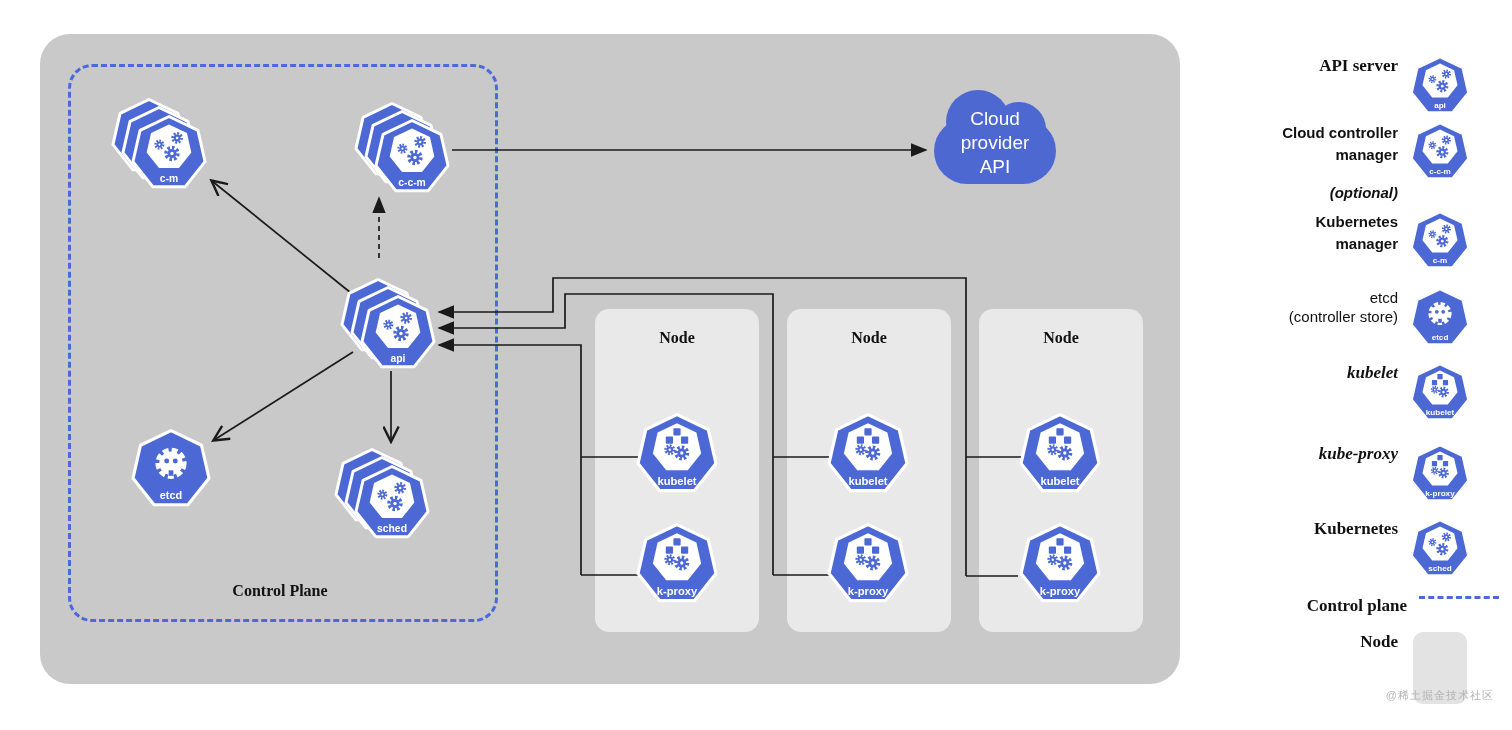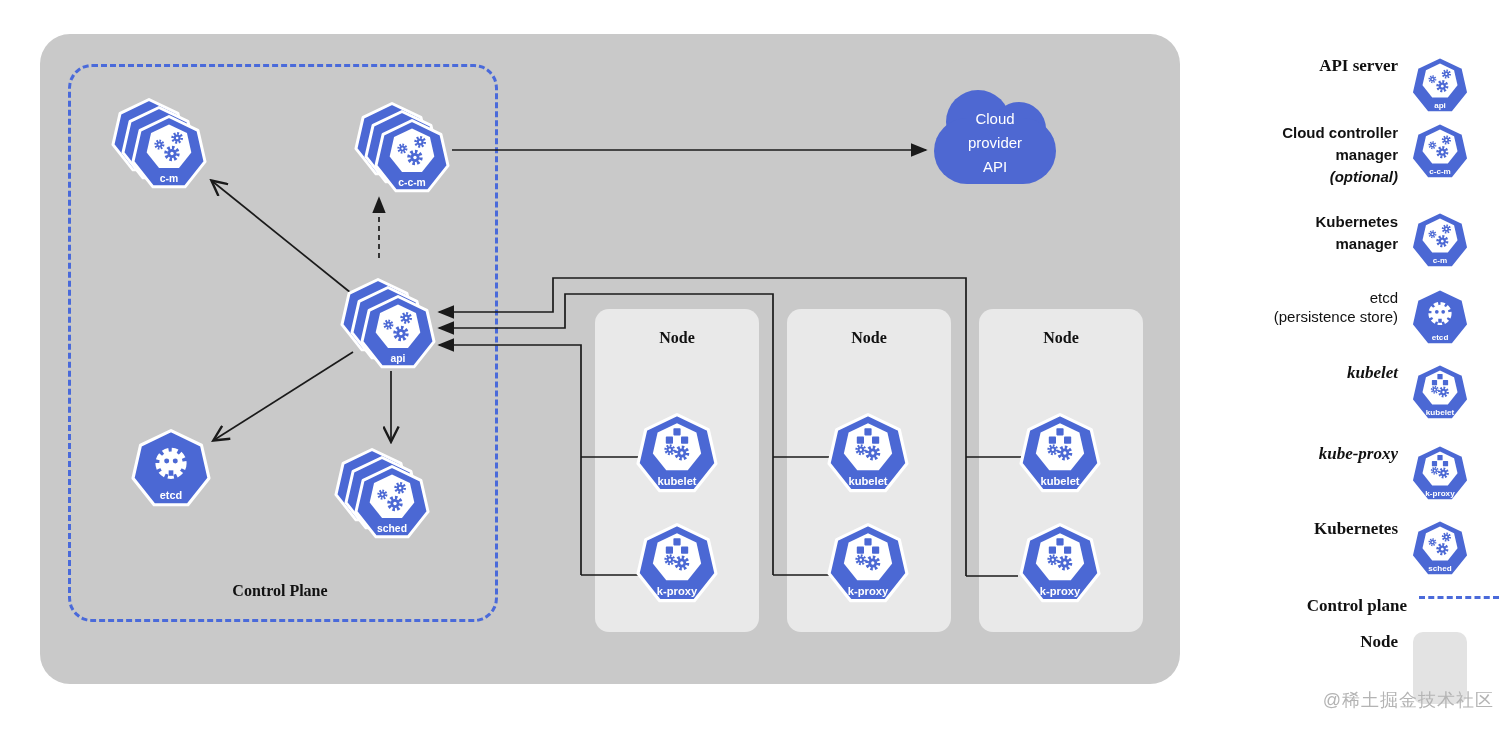--- a/index.html
+++ b/index.html
@@ -38,37 +38,37 @@
   .stack { position:absolute; width:74px; height:74px; }
   .stack svg { position:absolute; left:0; top:0; }
 
   
   .cloud { position:absolute; left:930px; top:90px; width:130px; height:98px; }
   .cloud .puff1 { position:absolute; left:16px; top:0;  width:64px; height:64px; border-radius:50%; background:#4e68d2; }
   .cloud .puff2 { position:absolute; left:62px; top:12px; width:54px; height:54px; border-radius:50%; background:#4e68d2; }
   .cloud .bodyp { position:absolute; left:4px;  top:28px; width:122px; height:66px; border-radius:33px; background:#4e68d2; }
   .cloud .txt { position:absolute; inset:0; display:flex; flex-direction:column;
                 align-items:center; justify-content:center; padding-top:8px;
-                color:#fff; font-size:15px; line-height:24px; }
+                color:#fff; font-size:19px; line-height:24px; }
 
   
   .lrow { position:absolute; right:42px; display:flex; align-items:flex-start; gap:12px; }
   .ltext { width:200px; text-align:right; color:#111; }
   .licon { width:60px; display:flex; justify-content:center; position:relative; }
   .licon svg.hx { position:relative; }
   .t-serif-b  { font:700 17px "Liberation Serif", serif; }
   .t-serif-bi { font:italic 700 17px "Liberation Serif", serif; }
   .t-sans-b   { font:700 15px "Liberation Sans", sans-serif; line-height:22px; }
-  .t-sans-bi  { font:italic 700 15px "Liberation Sans", sans-serif; line-height:22px; }
+  .t-sans-bi  { font:italic 700 15px "Liberation Sans", sans-serif; line-height:22px;margin-top:16px; }
   .t-sans     { font:15px "Liberation Sans", sans-serif; line-height:19px; }
   .dash-symbol { width:80px; border-top:3px dashed #4a6ada; margin-right:-14px; }
   .node-symbol { width:54px; height:72px; background:#e3e3e3; border-radius:10px; }
 
   .watermark { position:absolute; right:18px; top:688px; color:#b4b4b4;
-               font-size:18px; letter-spacing:1px; }
+               font-size:11px; letter-spacing:1px; }
 </style>
 </head>
 <body>
 
 <svg width="0" height="0" style="position:absolute" aria-hidden="true">
   <defs>
     <path id="hept" d="M50 2 L89.1 20.8 L98.7 63.1 L71.7 97.1 L28.3 97.1 L1.3 63.1 L10.9 20.8 Z"></path>
     <g id="gear">
       <circle r="8.5" fill="none" stroke="#4b68d4" stroke-width="5" stroke-dasharray="3.6 2.9"></circle>
       <circle r="6.5" fill="#4b68d4"></circle>
@@ -324,21 +324,21 @@
             <use href="#icon-gears"></use>
           </g>
         <text x="50" y="90" class="hlabel">c-m</text>
       </svg>
     </div>
   </div>
 
   <div class="lrow" style="top:288px; height:58px">
     <div class="ltext">
       <div class="t-sans">etcd</div>
-      <div class="t-sans">(persistence store)</div>
+      <div class="t-sans">(controller store)</div>
     </div>
     <div class="licon">
       <svg class="hx" width="58" height="58" viewBox="0 0 100 100">
         <use href="#hept" class="hbg"></use>
         <g transform="translate(50,44)">
             <use href="#icon-etcd"></use>
           </g>
         <text x="50" y="90" class="hlabel">etcd</text>
       </svg>
     </div>

